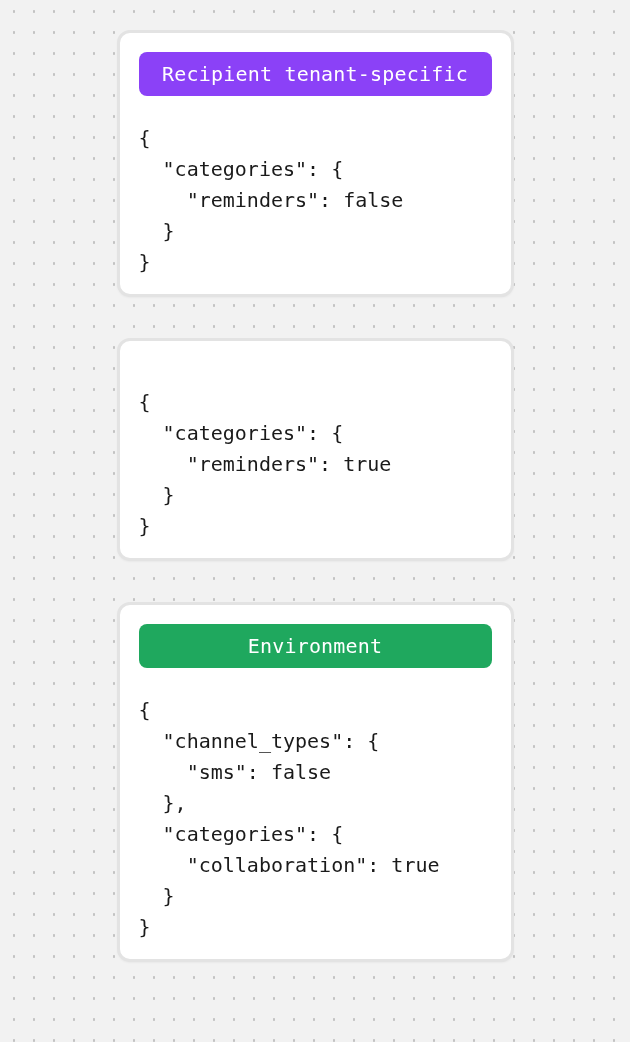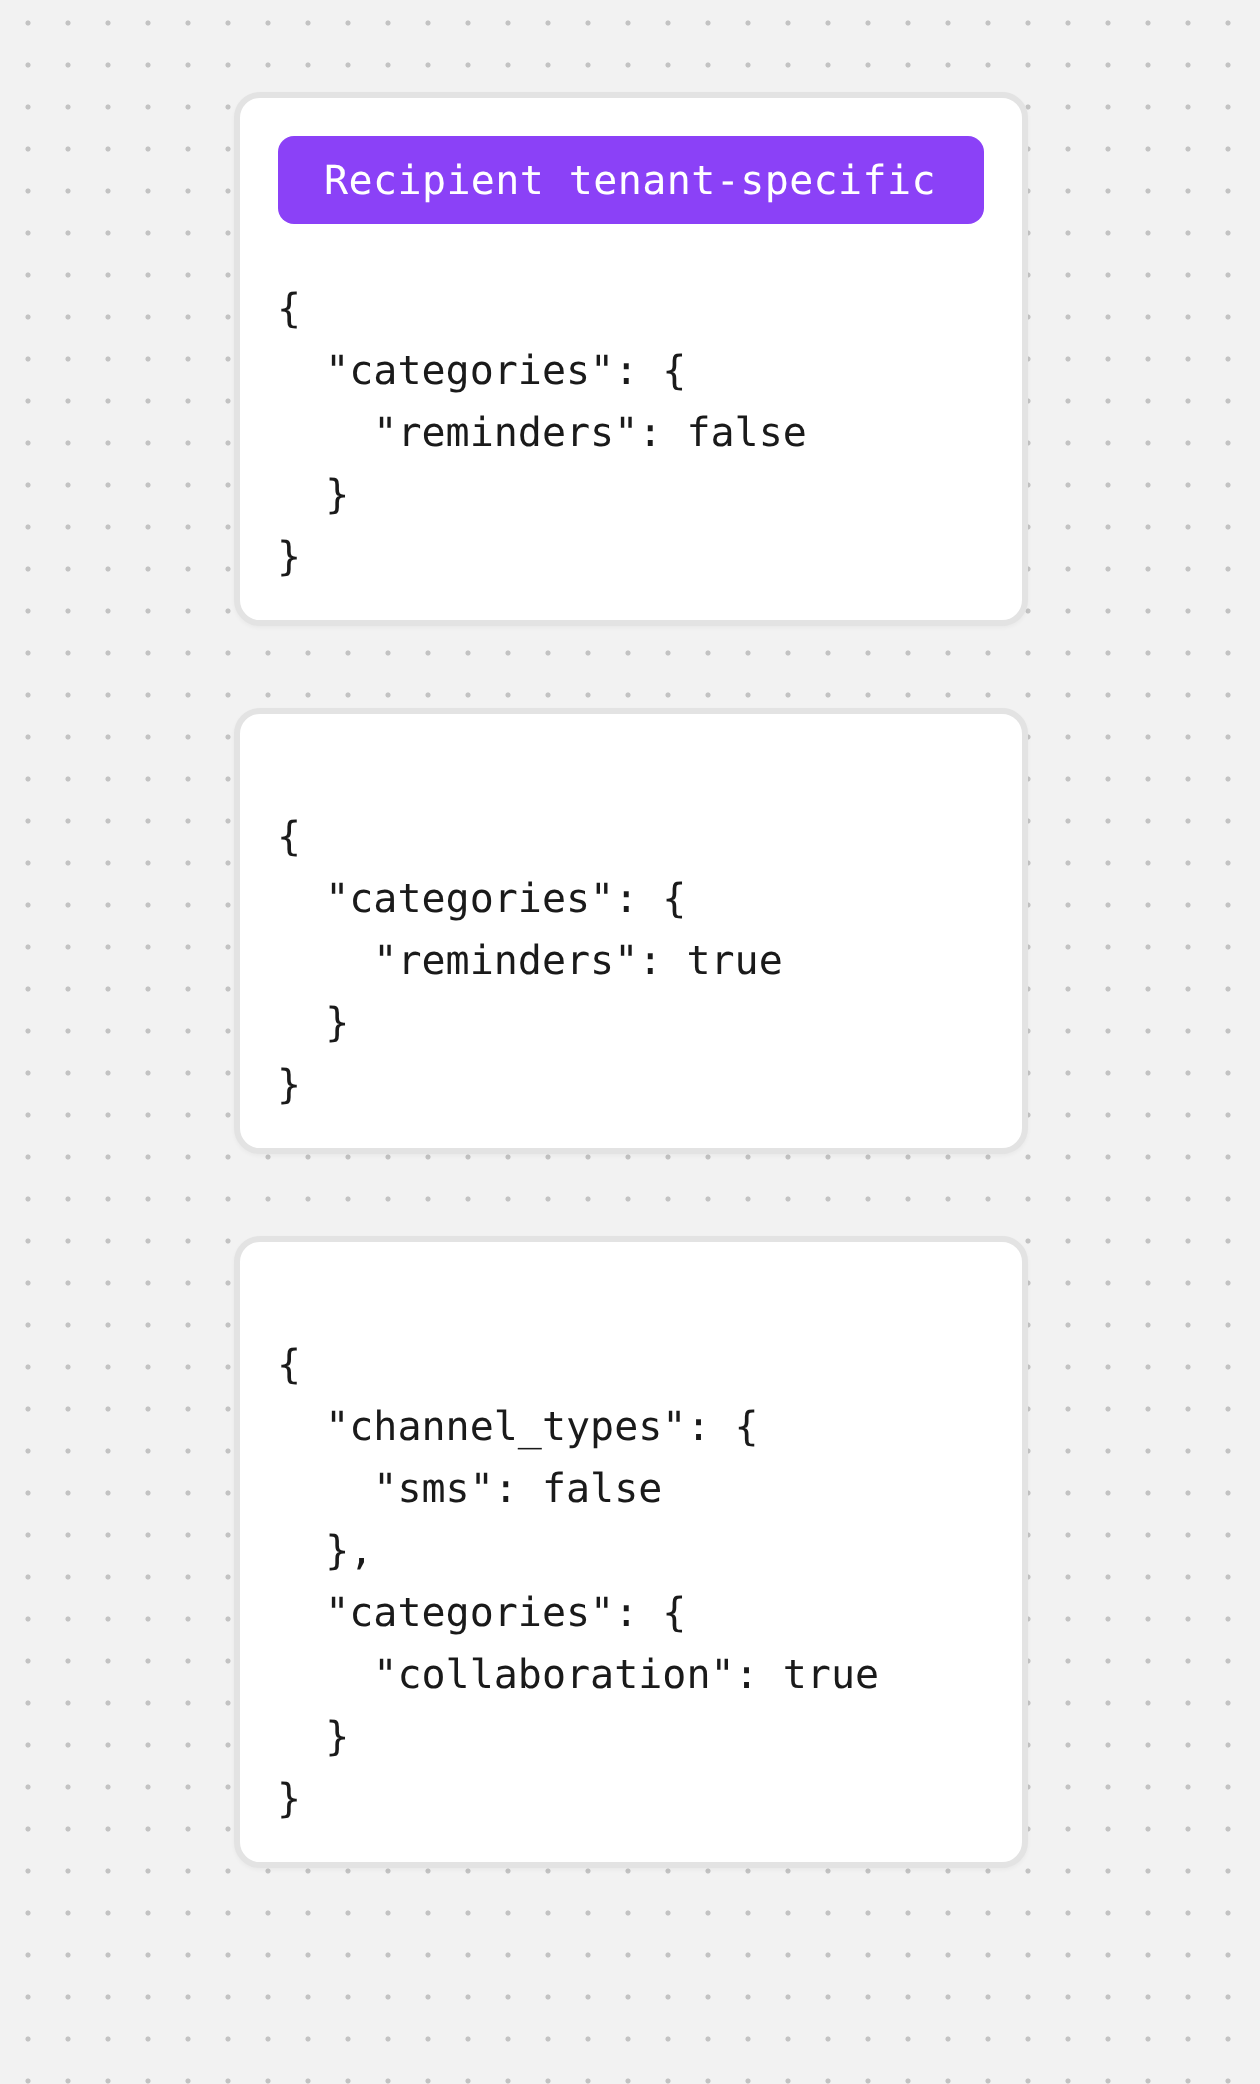--- a/index.html
+++ b/index.html
@@ -14,21 +14,21 @@
     font-family: "DejaVu Sans Mono", "Liberation Mono", monospace;
   }
   .canvas {
     width: 630px;
     height: 1042px;
     box-sizing: border-box;
     padding-top: 30px;
   }
   .card {
     width: 397px;
-    margin: 16px auto;
+    margin: 0 auto;
     box-sizing: border-box;
     background: #FFFFFF;
     border: 3px solid #E3E3E3;
     border-radius: 13px;
     padding: 19px 19px 16px 19px;
     box-shadow: 0 1px 2px rgba(0,0,0,0.04);
   }
   .card + .card { margin-top: 41px; }
   .badge {
     height: 44px;
@@ -69,20 +69,21 @@
 
   <div class="card">
     <pre class="code">{
   "categories": {
     "reminders": true
   }
 }</pre>
   </div>
 
   <div class="card">
+    <div class="badge" style="background-color: rgb(31, 168, 94);">Environment</div>
     <pre class="code">{
   "channel_types": {
     "sms": false
   },
   "categories": {
     "collaboration": true
   }
 }</pre>
   </div>
 

